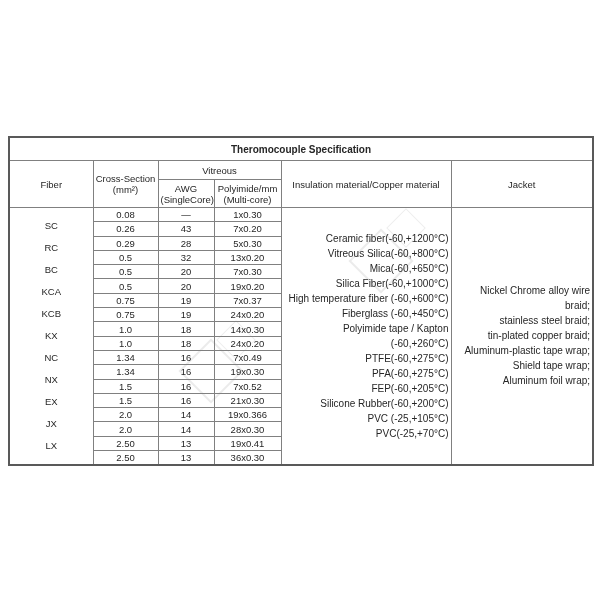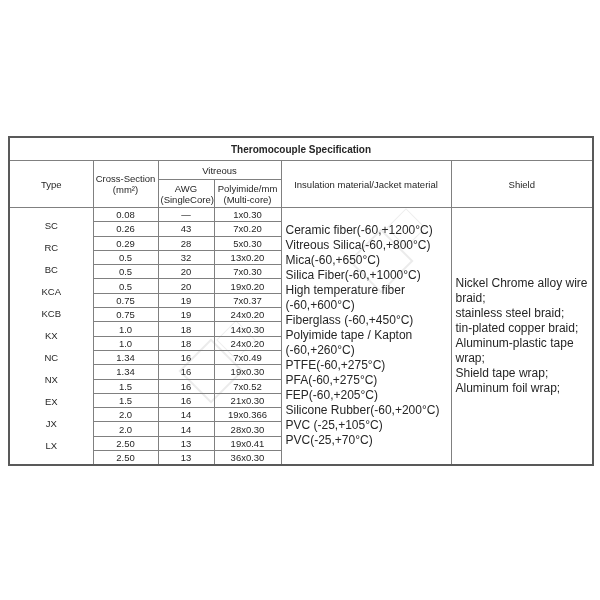--- a/index.html
+++ b/index.html
@@ -38,21 +38,21 @@
   tr.hdr1 td { height: 18px; }
   tr.hdr2 td { height: 27px; }
   tr.body-row { height: 14.3px; }
   td.two-line { line-height: 11px; white-space: normal; }
   td.list-cell {
     white-space: pre-line;
     line-height: 15px;
   }
   td.types-cell { line-height: 22px; }
   td.insulation-cell, td.shield-cell {
-    text-align: left; padding-left: 4px; font-size: 12px;
+    text-align: right; padding-left: 4px; font-size: 10px;
   }
 </style>
 </head>
 <body>
 
 <div class="page">
 
   <div class="wm" style="left:358px; top:238px; width:42px; height:42px;"></div>
   <div class="wm-inner" style="left:392px; top:214px; width:26px; height:26px;"></div>
   <div class="wm" style="left:188px; top:348px; width:42px; height:42px;"></div>
@@ -67,28 +67,28 @@
         <col style="width:170px">
         <col style="width:142px">
     </colgroup>
 
     <tbody>
         <tr class="title-row">
       <td colspan="6">Theromocouple Specification</td>
     </tr>
 
     <tr class="hdr1">
-      <td rowspan="2">Type</td>
+      <td rowspan="2">Fiber</td>
       <td rowspan="2" class="two-line">
         <span>Cross-Section</span><br>
         <span>(mm²)</span>
       </td>
       <td colspan="2">Vitreous</td>
-      <td rowspan="2">Insulation material/Jacket material</td>
-      <td rowspan="2">Shield</td>
+      <td rowspan="2">Insulation material/Copper material</td>
+      <td rowspan="2">Jacket</td>
     </tr>
 
     <tr class="hdr2">
       <td class="two-line">
         <span>AWG</span><br>
         <span>(SingleCore)</span>
       </td>
       <td class="two-line">
         <span>Polyimide/mm</span><br>
         <span>(Multi-core)</span>

